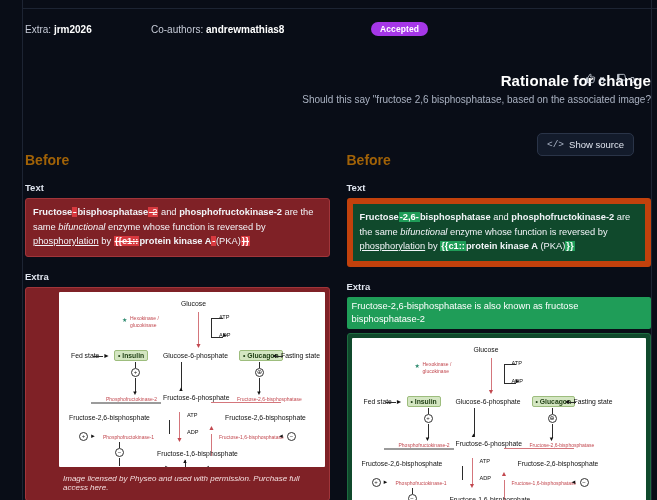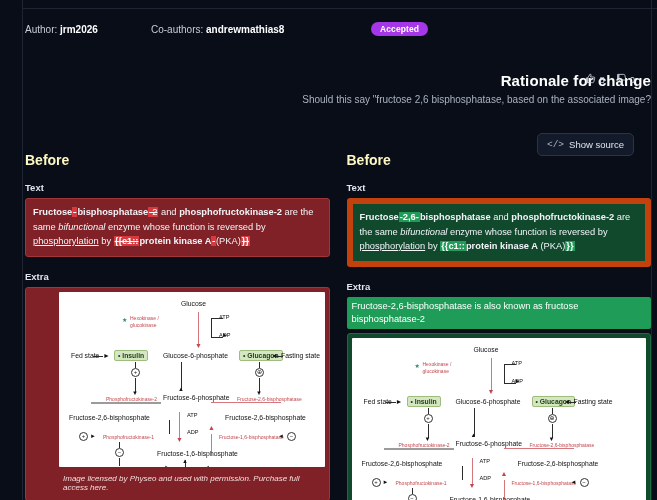--- a/index.html
+++ b/index.html
@@ -53,21 +53,21 @@
     background:#131b2b; border:1px solid #2a3448; border-radius:5px;
     color:#dfe4ee; font-size:9.5px; padding:5px 9px;
     display:flex; align-items:center; gap:5px; cursor:pointer;
   }
   .showsrc .code { color:#aab4c6; font-size:9.5px; font-family:"Liberation Mono", monospace; }
 
   
   .cols { position:absolute; top:152px; left:25px; right:6px; bottom:0; display:flex; }
   .col { width:310px; }
   .col.after { margin-left:17px; }
-  .col-h { font-size:14px; font-weight:bold; color:#fef9c3; }
+  .col-h { font-size:14px; font-weight:bold; color:#a16207; }
   .lbl { font-size:9.5px; font-weight:bold; color:#dfe4ee; margin-top:14px; margin-bottom:5px; }
 
   .textbox {
     border-radius:3px; padding:6px 7px 7px 7px;
     font-size:9.3px; line-height:14.5px; color:#f2f4f8;
   }
   .textbox.before { background:#7f2126; border:1px solid #a1353a; }
   .textbox.after  { background:#10492c; border:6px solid #c2410c; }
   .del { background:#d8393f; color:#fff; text-decoration:line-through; padding:0 1px; }
   .del-nb { background:#d8393f; color:#fff; padding:0 1px; }
@@ -106,21 +106,21 @@
 
 <div class="page">
 
   <div class="topline"></div>
   <div class="railL"></div>
   <div class="railR"></div>
 
   <div class="meta">
     <div class="meta-row">
       <div class="m-author">
-        <span>Author:</span>
+        <span>Extra:</span>
         <b>jrm2026</b>
       </div>
       <div class="m-co">
         <span>Co-authors:</span>
         <b>andrewmathias8</b>
       </div>
       <div class="badge">Accepted</div>
     </div>
   </div>
 

